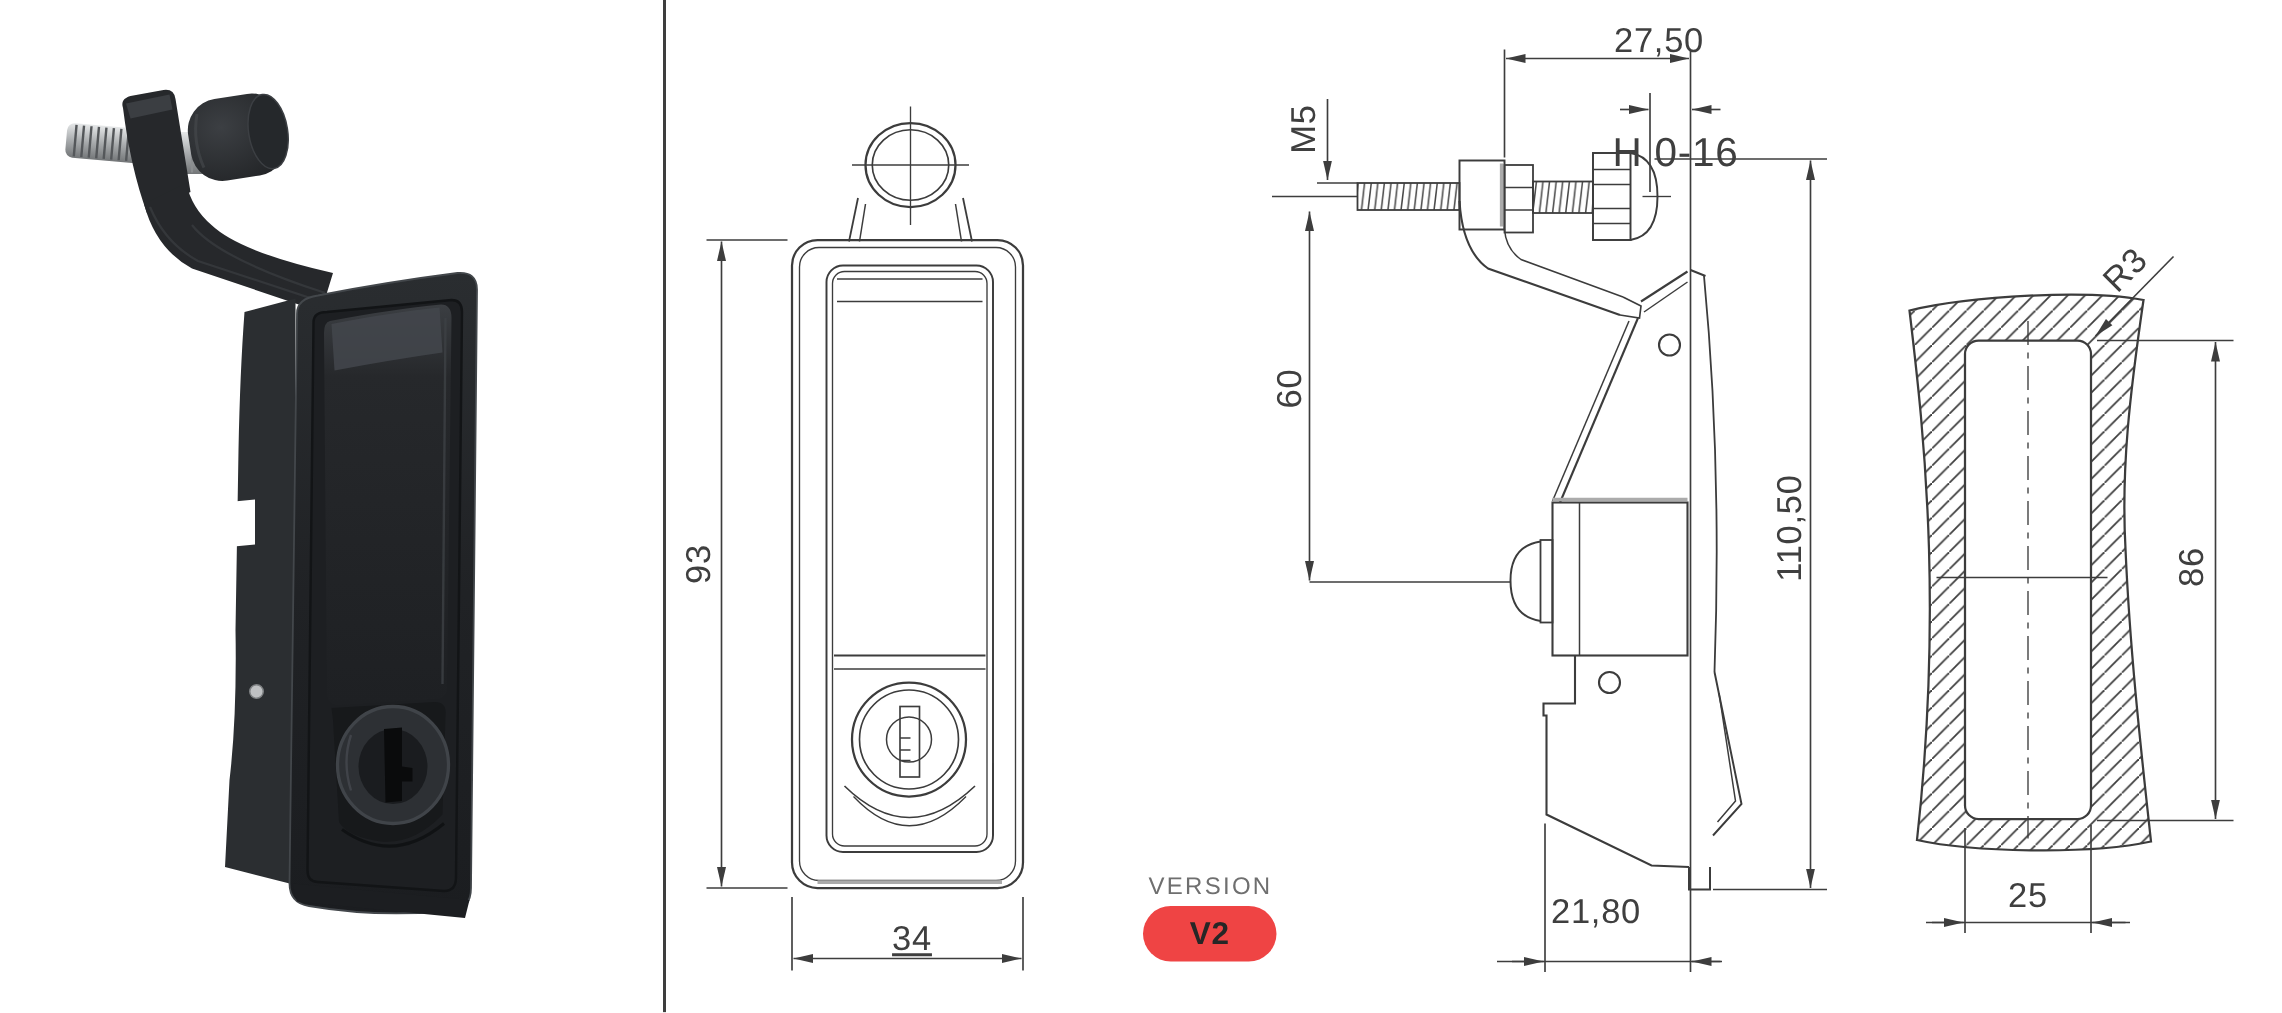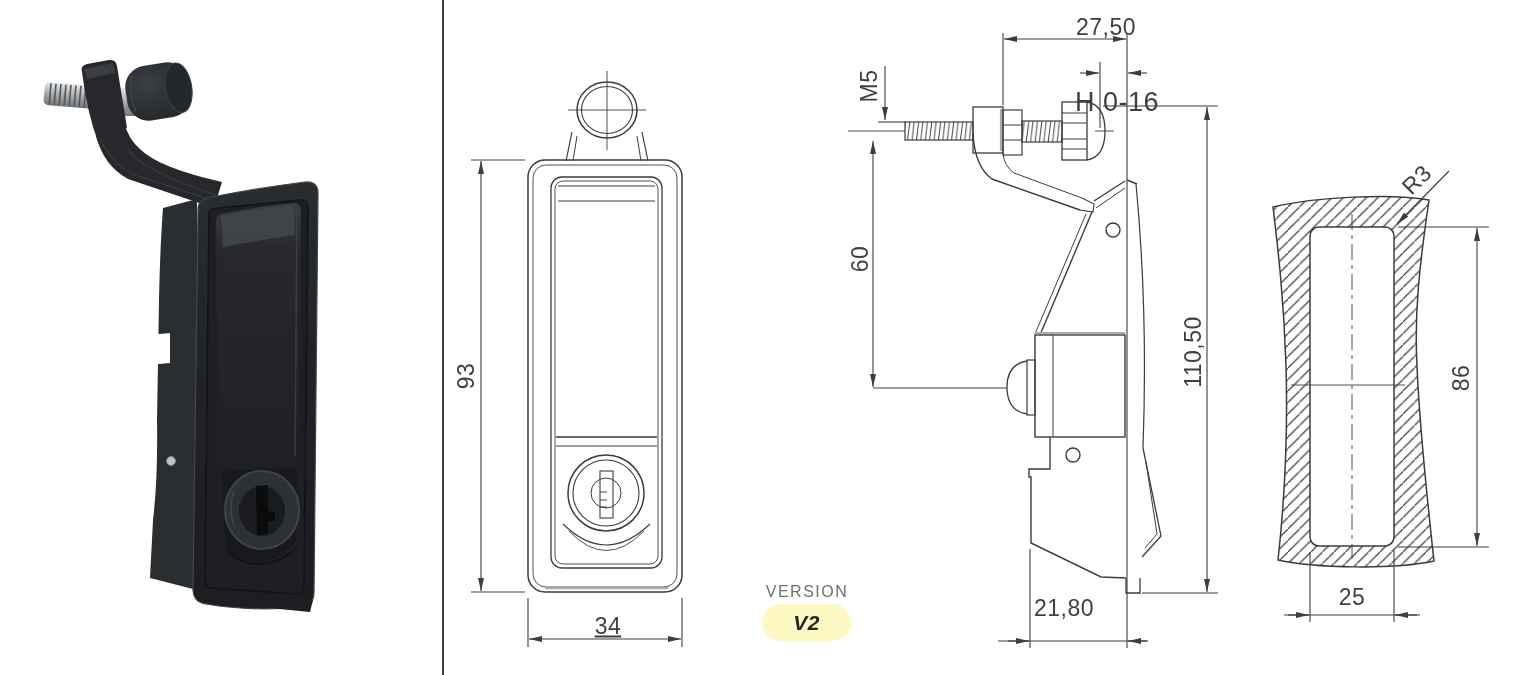--- a/index.html
+++ b/index.html
@@ -275,15 +275,15 @@
   <span class="dim rot" style="left:869px;top:86px;">M5</span>
   <span class="dim rot" style="left:860px;top:259px;">60</span>
   <span class="dim rot" style="left:1193px;top:352px;">110,50</span>
   <span class="dim" style="left:1064px;top:608px;">21,80</span>
 
   <span class="dim rot45" style="left:1417px;top:180px;">R3</span>
   <span class="dim rot" style="left:1461px;top:378px;">86</span>
   <span class="dim" style="left:1352px;top:597px;text-align:right;">25</span>
 
   <div class="version-label">VERSION</div>
-  <div class="version-badge" style="background-color: #fef9c3; font-style: italic;">V2</div>
+  <div class="version-badge" style="background-color: #ef4444;">V2</div>
 
 </div>
 
 </body></html>

